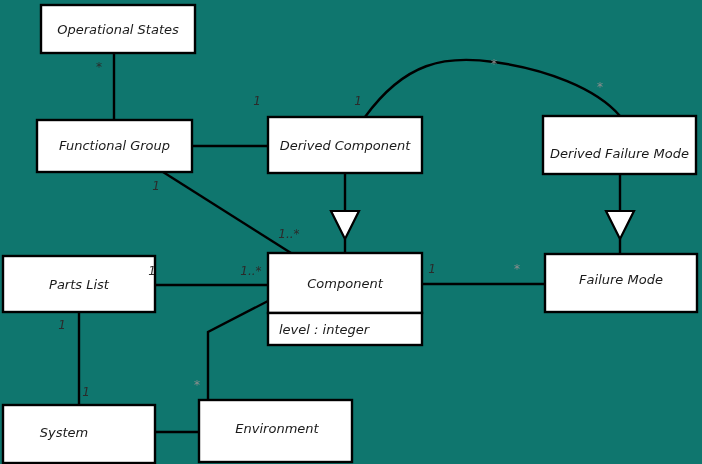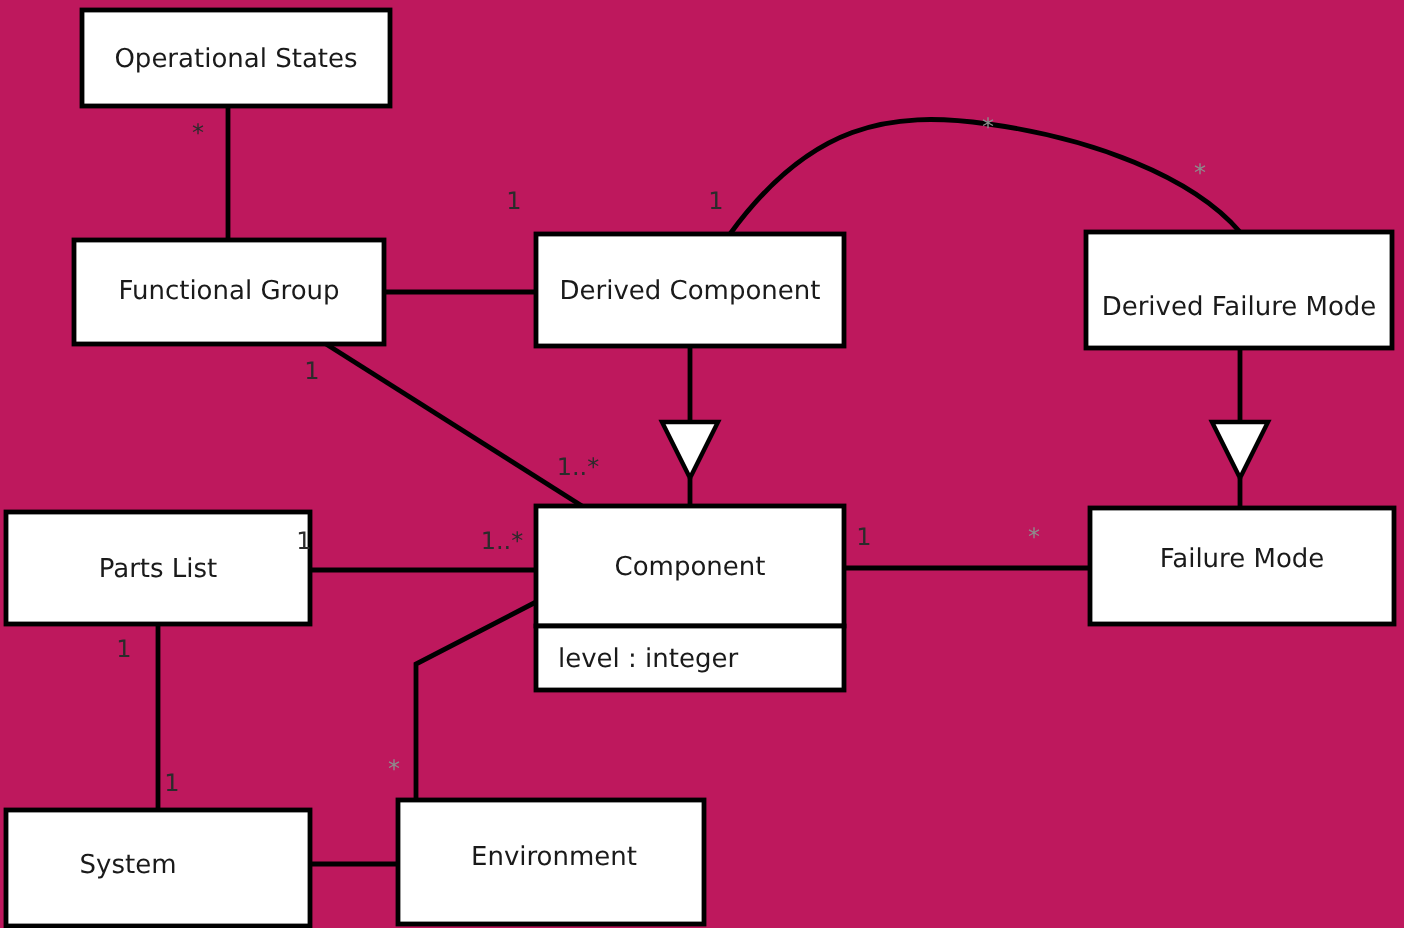--- a/index.html
+++ b/index.html
@@ -4,23 +4,24 @@
 <style>
   html, body {
     margin: 0;
     padding: 0;
     background: #ffffff;
   }
   #diagram-root {
     position: relative;
     width: 702px;
     height: 464px;
-    background: #be185d;
+    background: #0f766e;
     font-family: "DejaVu Sans", sans-serif;
     overflow: hidden;
+    font-style: italic;
   }
   svg#uml-canvas {
     display: block;
     width: 702px;
     height: 464px;
   }
   .class-box rect {
     fill: #ffffff;
     stroke: #000000;
     stroke-width: 2.4;

